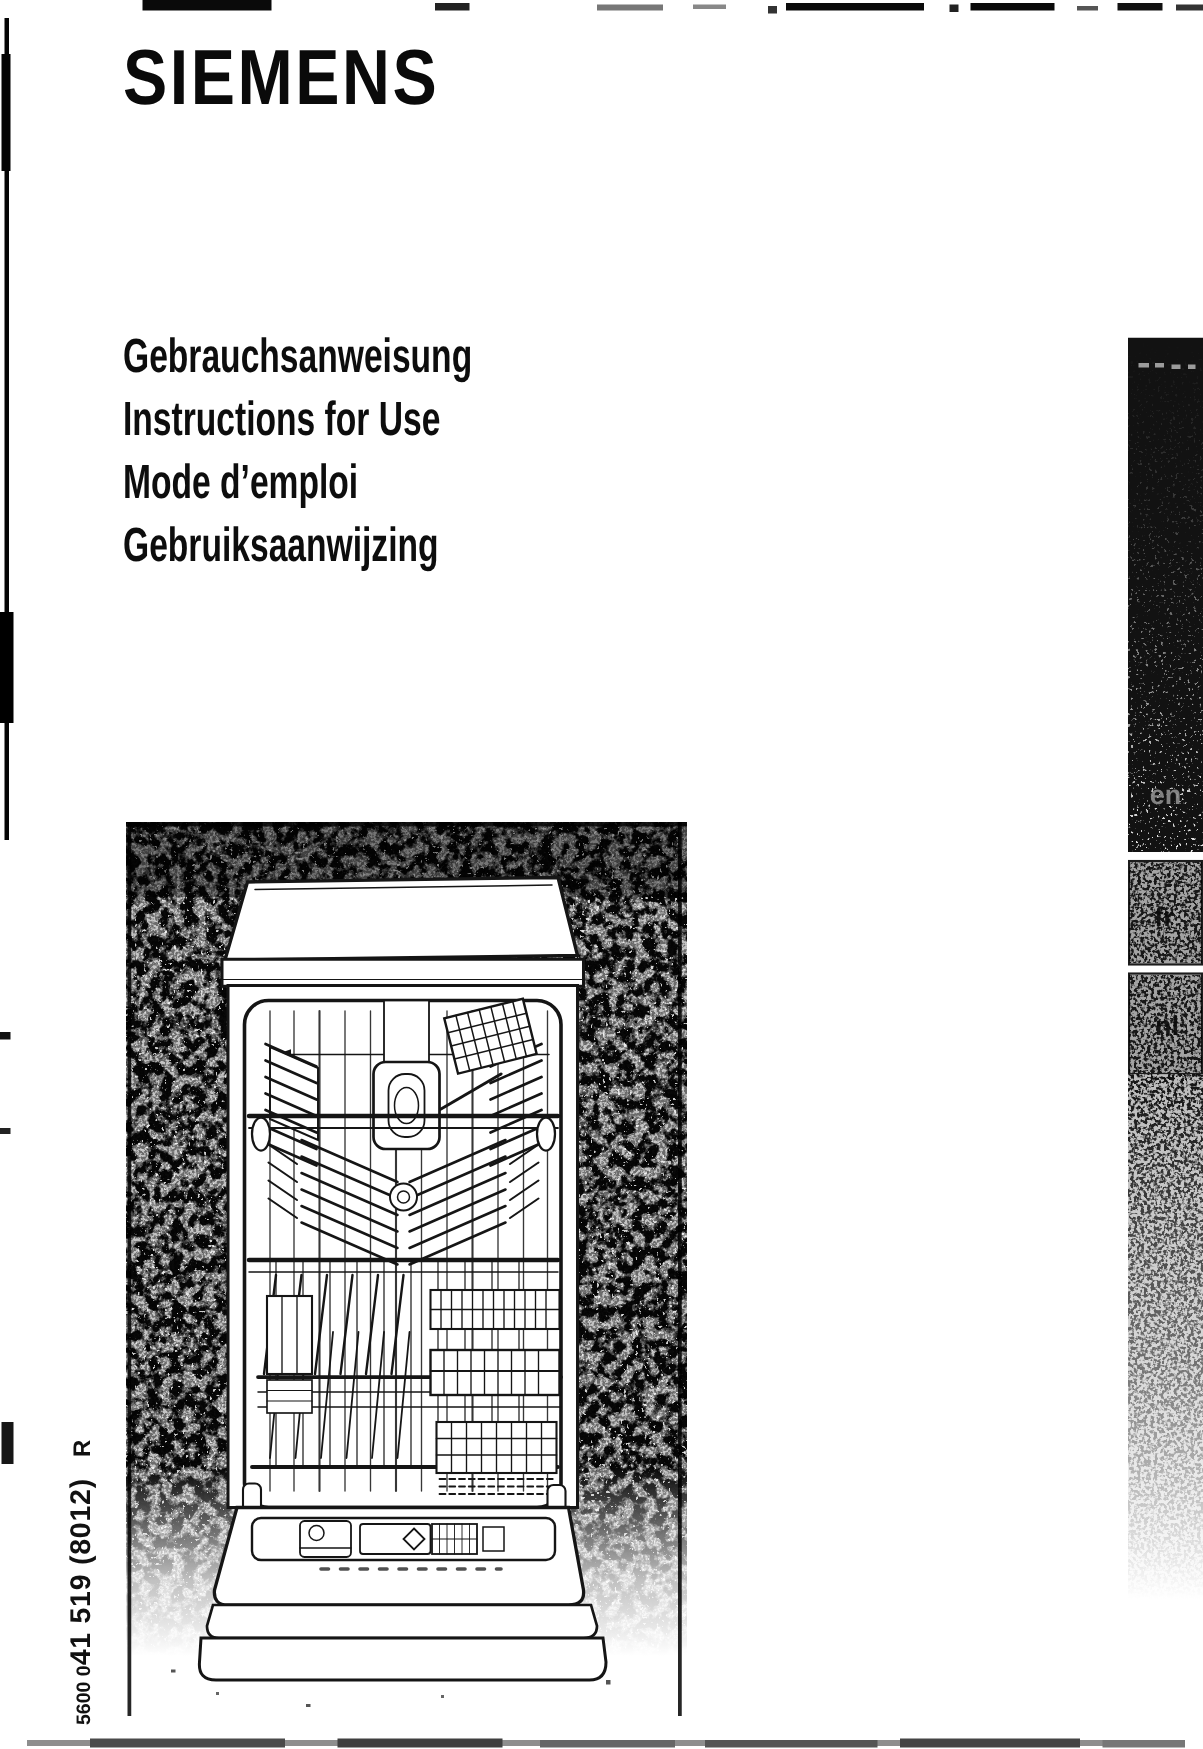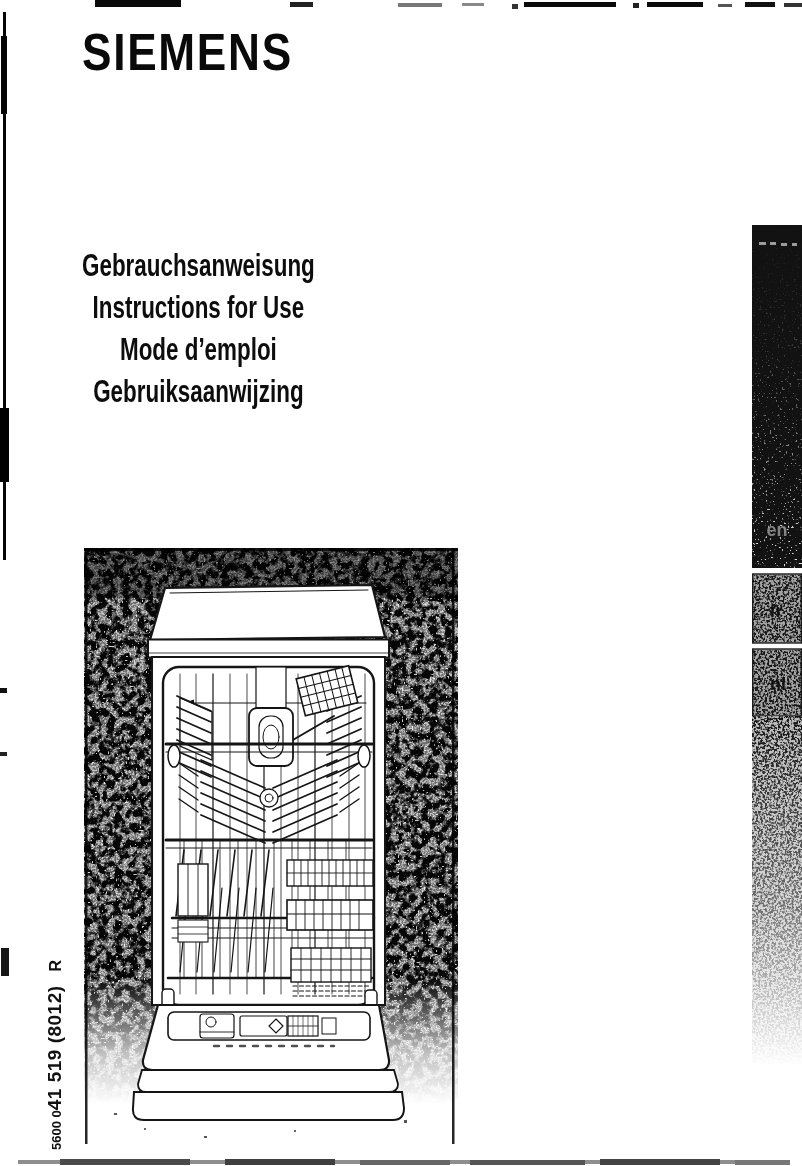--- a/index.html
+++ b/index.html
@@ -1,29 +1,28 @@
 <!DOCTYPE html>
 <html><head>
 <meta charset="utf-8">
 <style>
   html,body { margin:0; padding:0; background:#e8e8e8; }
   .page {
     position:relative; width:802px; height:1166px; background:#ffffff;
     overflow:hidden; font-family:"Liberation Sans", sans-serif;
     margin:0 auto;
-    text-align:center;
   }
   .mark { position:absolute; }
   .brand {
     position:absolute; left:82px; top:26px;
     font-size:52px; font-weight:bold; letter-spacing:2px; line-height:1;
     color:#0a0a0a; transform:scaleX(.85); transform-origin:left top;
     white-space:nowrap;
   }
-  .titles { position:absolute; left:82px; top:216px;margin-top:28px; }
+  .titles { position:absolute; left:82px; top:216px; }
   .title-line {
     font-size:32px; font-weight:bold; color:#0d0d0d; line-height:42px;
     transform:scaleX(.70); transform-origin:left center; white-space:nowrap;
   }
   .photo { position:absolute; left:84px; top:548px; width:374px; height:598px; }
   .photo svg { display:block; }
   .lang-strip { position:absolute; left:752px; top:225px; width:50px; height:841px; }
   .lang-strip text { font-family:"Liberation Sans", sans-serif; font-weight:bold; }
   .doc-number {
     position:absolute; left:44px; top:1150px;

